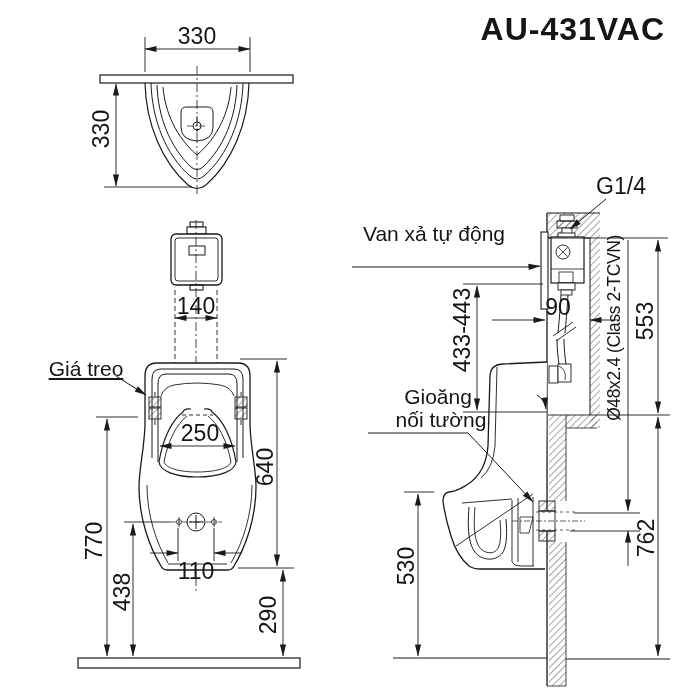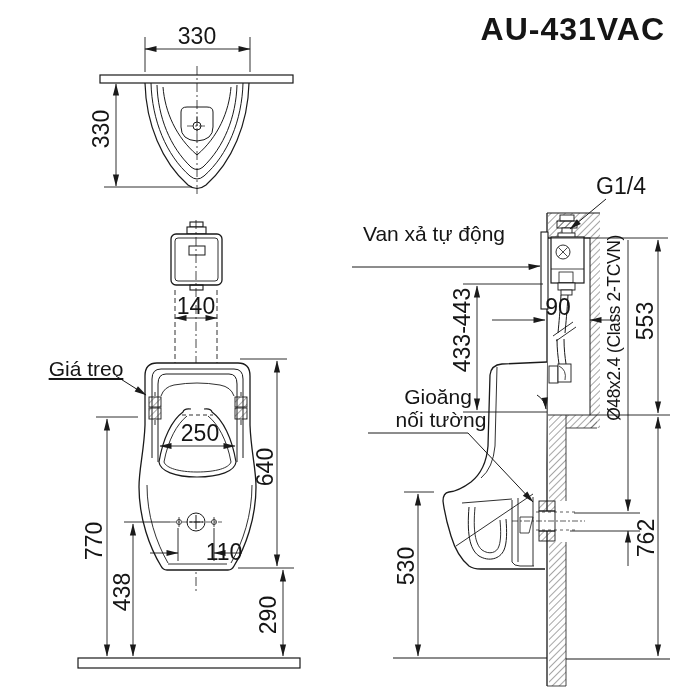--- a/index.html
+++ b/index.html
@@ -231,21 +231,21 @@
 </svg>
 
   <div class="lbl title" style="right:35px;top:13px;">AU-431VAC</div>
 
   <div class="lbl dim hc" style="left:197px;top:36px;">330</div>
   <div class="lbl dim rot" style="left:101px;top:129px;">330</div>
 
   <div class="lbl dim hc" style="left:196px;top:306px;text-align:right;">140</div>
   <div class="lbl dim hc" style="left:200px;top:433px;text-align:right;">250</div>
   <div class="lbl dim rot" style="left:265px;top:467px;">640</div>
-  <div class="lbl dim hc" style="left:196px;top:552px;margin-left:28px;">110</div>
+  <div class="lbl dim hc" style="left:196px;top:571px;">110</div>
   <div class="lbl dim rot" style="left:94px;top:541px;">770</div>
   <div class="lbl dim rot" style="left:122px;top:592px;">438</div>
   <div class="lbl dim rot" style="left:268px;top:615px;">290</div>
   <div class="lbl vn hc" style="left:86px;top:369px;text-decoration:underline;">Giá treo</div>
 
   <div class="lbl vn hc" style="left:434px;top:234px;">Van xả tự động</div>
   <div class="lbl dim hc" style="left:621px;top:186px;">G1/4</div>
   <div class="lbl dim rot" style="left:462px;top:330px;">433-443</div>
   <div class="lbl dim hc" style="left:514px;top:307px;margin-left:44px;">90</div>
   <div class="lbl dim rot" style="left:645px;top:321px;">553</div>

